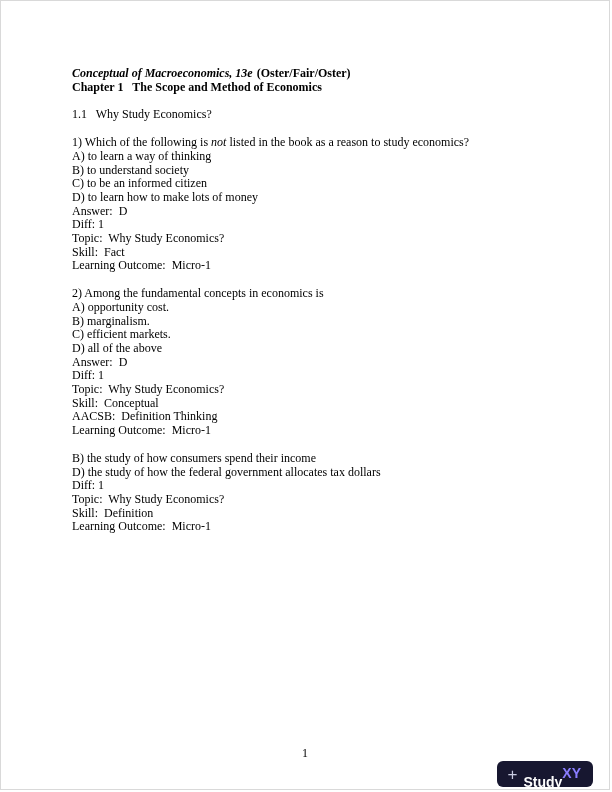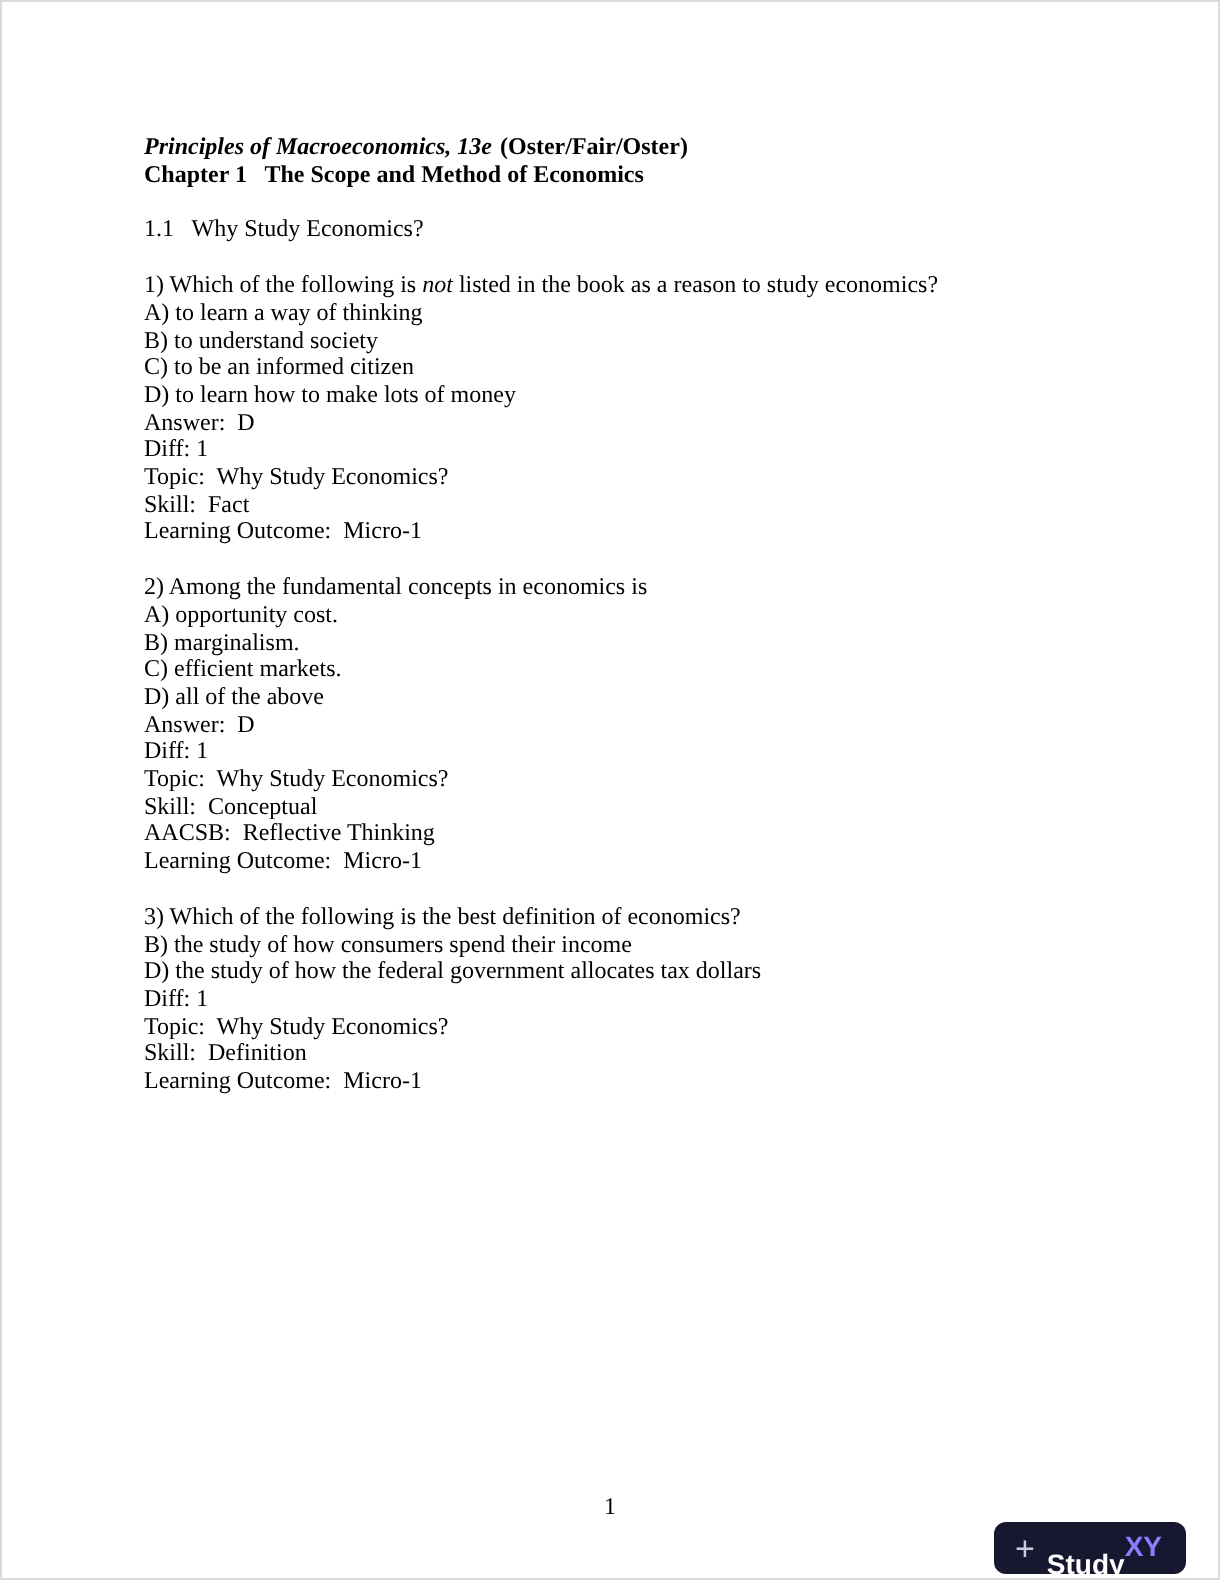--- a/index.html
+++ b/index.html
@@ -58,21 +58,21 @@
   }
   .logo-study { color: #ffffff; margin-top: 17px; }
   .logo-xy { color: #8a7dff; }
 </style>
 </head>
 <body>
 
 <div class="page">
 
   <div class="block">
-    <div class="line"><span class="bolditalic">Principles of Macroeconomics, 13e</span><span class="bold authors">(Oster/Fair/Oster)</span></div>
+    <div class="line"><span class="bolditalic">Conceptual of Macroeconomics, 13e</span><span class="bold authors">(Oster/Fair/Oster)</span></div>
     <div class="line bold">Chapter 1   The Scope and Method of Economics</div>
   </div>
 
   <div class="block line">1.1   Why Study Economics?</div>
 
   <div class="block question">
     <div class="line"><span>1) Which of the following is </span><span class="italic">not</span><span> listed in the book as a reason to study economics?</span></div>
     <div class="line">A) to learn a way of thinking</div>
     <div class="line">B) to understand society</div>
     <div class="line">C) to be an informed citizen</div>
@@ -87,26 +87,25 @@
   <div class="block question">
     <div class="line"><span>2) Among the fundamental concepts in economics is</span><span class="italic"></span><span></span></div>
     <div class="line">A) opportunity cost.</div>
     <div class="line">B) marginalism.</div>
     <div class="line">C) efficient markets.</div>
     <div class="line">D) all of the above</div>
     <div class="line">Answer:  D</div>
     <div class="line">Diff: 1</div>
     <div class="line">Topic:  Why Study Economics?</div>
     <div class="line">Skill:  Conceptual</div>
-    <div class="line">AACSB:  Reflective Thinking</div>
+    <div class="line">AACSB:  Definition Thinking</div>
     <div class="line">Learning Outcome:  Micro-1</div>
   </div>
 
   <div class="block question">
-    <div class="line"><span>3) Which of the following is the best definition of economics?</span><span class="italic"></span><span></span></div>
     <div class="line">B) the study of how consumers spend their income</div>
     <div class="line">D) the study of how the federal government allocates tax dollars</div>
     <div class="line">Diff: 1</div>
     <div class="line">Topic:  Why Study Economics?</div>
     <div class="line">Skill:  Definition</div>
     <div class="line">Learning Outcome:  Micro-1</div>
   </div>
 
   <div class="page-number">1</div>
 

